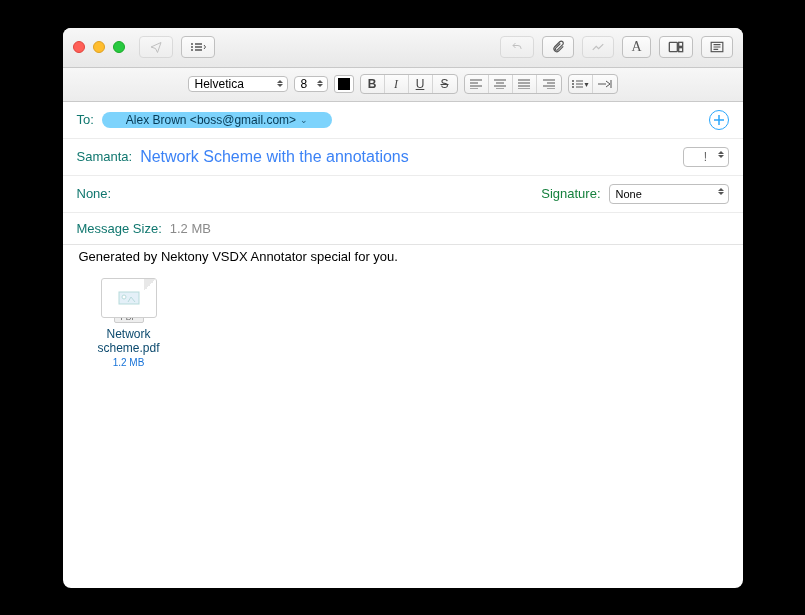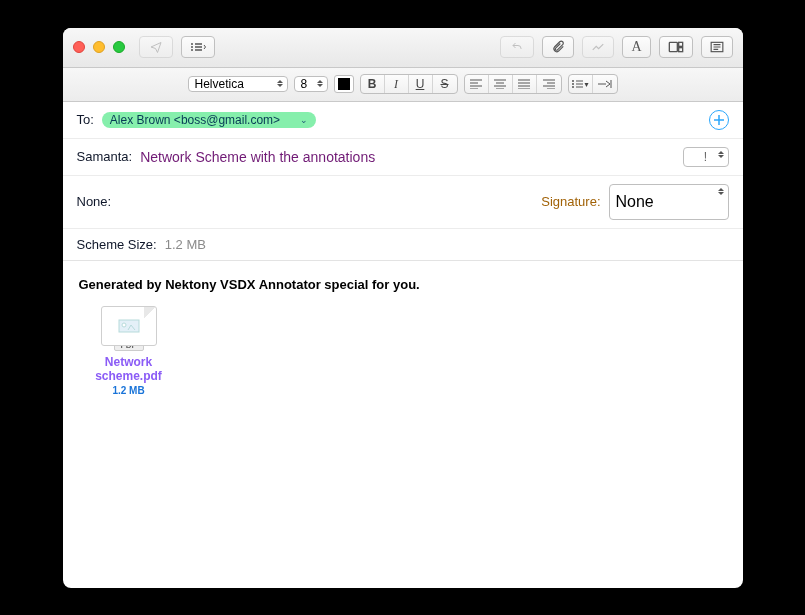--- a/index.html
+++ b/index.html
@@ -115,82 +115,81 @@
     }
     .row {
       display: flex;
       align-items: center;
       padding: 8px 14px;
       border-bottom: 1px solid #ececec;
       font-size: 13px;
     }
     .row:last-child { border-bottom: none; }
     .lbl {
-      color: #0f172a;
+      color: #0f766e;
       width: auto;
       margin-right: 8px;
     }
     .to-chip {
-      background: #86efac;
+      background: #7dd3fc;
       border-radius: 10px;
-      padding: 1px 8px;
+      padding: 1px 24px;
       color: #063a55;
       font-size: 12px;
       display: inline-flex;
       align-items: center;
-      gap: 20px;
+      gap: 4px;
     }
     .to-chip .chev2 { font-size: 9px; color: #1f5b78; }
     .addbtn {
       margin-left: auto;
       width: 20px; height: 20px;
       display: flex; align-items: center; justify-content: center;
       color: #2aa6fb;
       font-size: 18px;
       border: 1px solid #2aa6fb;
       border-radius: 50%;
     }
     .subject-input {
       border: none;
       flex: 1;
-      font-size: 14px;
+      font-size: 16px;
       outline: none;
-      color: #701a75;
+      color: #3b82f6;
     }
     .priority {
       width: 46px; height: 20px;
       border: 1px solid #bfbfbf; border-radius: 4px;
       background: #fff;
       display: flex; align-items: center; justify-content: center;
       gap: 8px;
       color: #666;
       margin-left: 8px;
       position: relative;
       font-size: 12px;
     }
     .priority .chev { position:absolute; right:4px; top:3px; display:flex;flex-direction:column;gap:1px;}
     .priority .chev span{width:0;height:0;border-left:3px solid transparent;border-right:3px solid transparent;}
     .priority .chev .up{border-bottom:3px solid #555;} .priority .chev .dn{border-top:3px solid #555;}
     .fromval { color: #000; }
-    .sig-lbl { color: #a16207; margin-right: 8px; text-align: right; }
+    .sig-lbl { color: #15803d; margin-right: 8px; text-align: right; }
     .sig-sel {
       width: 120px;
-      height: 36px;
+      height: 20px;
       border: 1px solid #bfbfbf; border-radius: 4px;
       background:#fff;
-      display:flex;align-items:center;padding:0 16px 0 6px;font-size:16px;position:relative;
+      display:flex;align-items:center;padding:0 16px 0 6px;font-size:11px;position:relative;
     }
     .sig-sel .chev{position:absolute;right:4px;top:3px;display:flex;flex-direction:column;gap:1px;}
     .sig-sel .chev span{width:0;height:0;border-left:3px solid transparent;border-right:3px solid transparent;}
     .sig-sel .chev .up{border-bottom:3px solid #555;} .sig-sel .chev .dn{border-top:3px solid #555;}
     .body-area {
       flex: 1;
-      padding: 16px 16px;
+      padding: 4px 16px;
       overflow: auto;
-      font-weight: bold;
     }
     .body-text { color: #000; font-size: 13px; margin-bottom: 14px; }
     .attachment {
       width: 100px;
       text-align: center;
       font-size: 12px;
     }
     .attachment .thumb {
       width: 56px; height: 40px;
       margin: 0 auto 2px;
@@ -205,21 +204,21 @@
       width: 12px; height: 12px;
       background: linear-gradient(135deg, #e8e8e8 50%, transparent 50%);
     }
     .attachment .thumb svg{opacity:.7;}
     .attachment .pdfbadge {
       margin: -8px auto 4px;
       width: 30px;
       font-size: 8px;
       background:#eee;color:#666;border:1px solid #ccc;border-radius:2px;
     }
-    .attachment .fname { color: #8b5cf6; line-height: 1.2; }
+    .attachment .fname { color: #0c4a6e; line-height: 1.2; }
     .attachment .fsize { color: #1873d8; font-size: 10px; margin-top: 2px; }
     .grey { color: #8a8a8a; }
   </style>
 </head>
 <body>
 
 <div class="window">
 
   <div class="titlebar">
     <div class="traffic">
@@ -397,21 +396,21 @@
       <span class="sig-lbl">Signature:</span>
       <div class="sig-sel">
         <span>None</span>
         <div class="chev">
             <span class="up"></span>
             <span class="dn"></span>
           </div>
       </div>
     </div>
     <div class="row">
-      <span class="lbl">Scheme Size:</span>
+      <span class="lbl">Message Size:</span>
       <span class="grey">1.2 MB</span>
     </div>
   </div>
 
   <div class="body-area">
     <div class="body-text">Generated by Nektony VSDX Annotator special for you.</div>
     <div class="attachment">
       <div class="thumb">
         <div class="dogear"></div>
         <svg width="26" height="18" viewBox="0 0 26 18">

